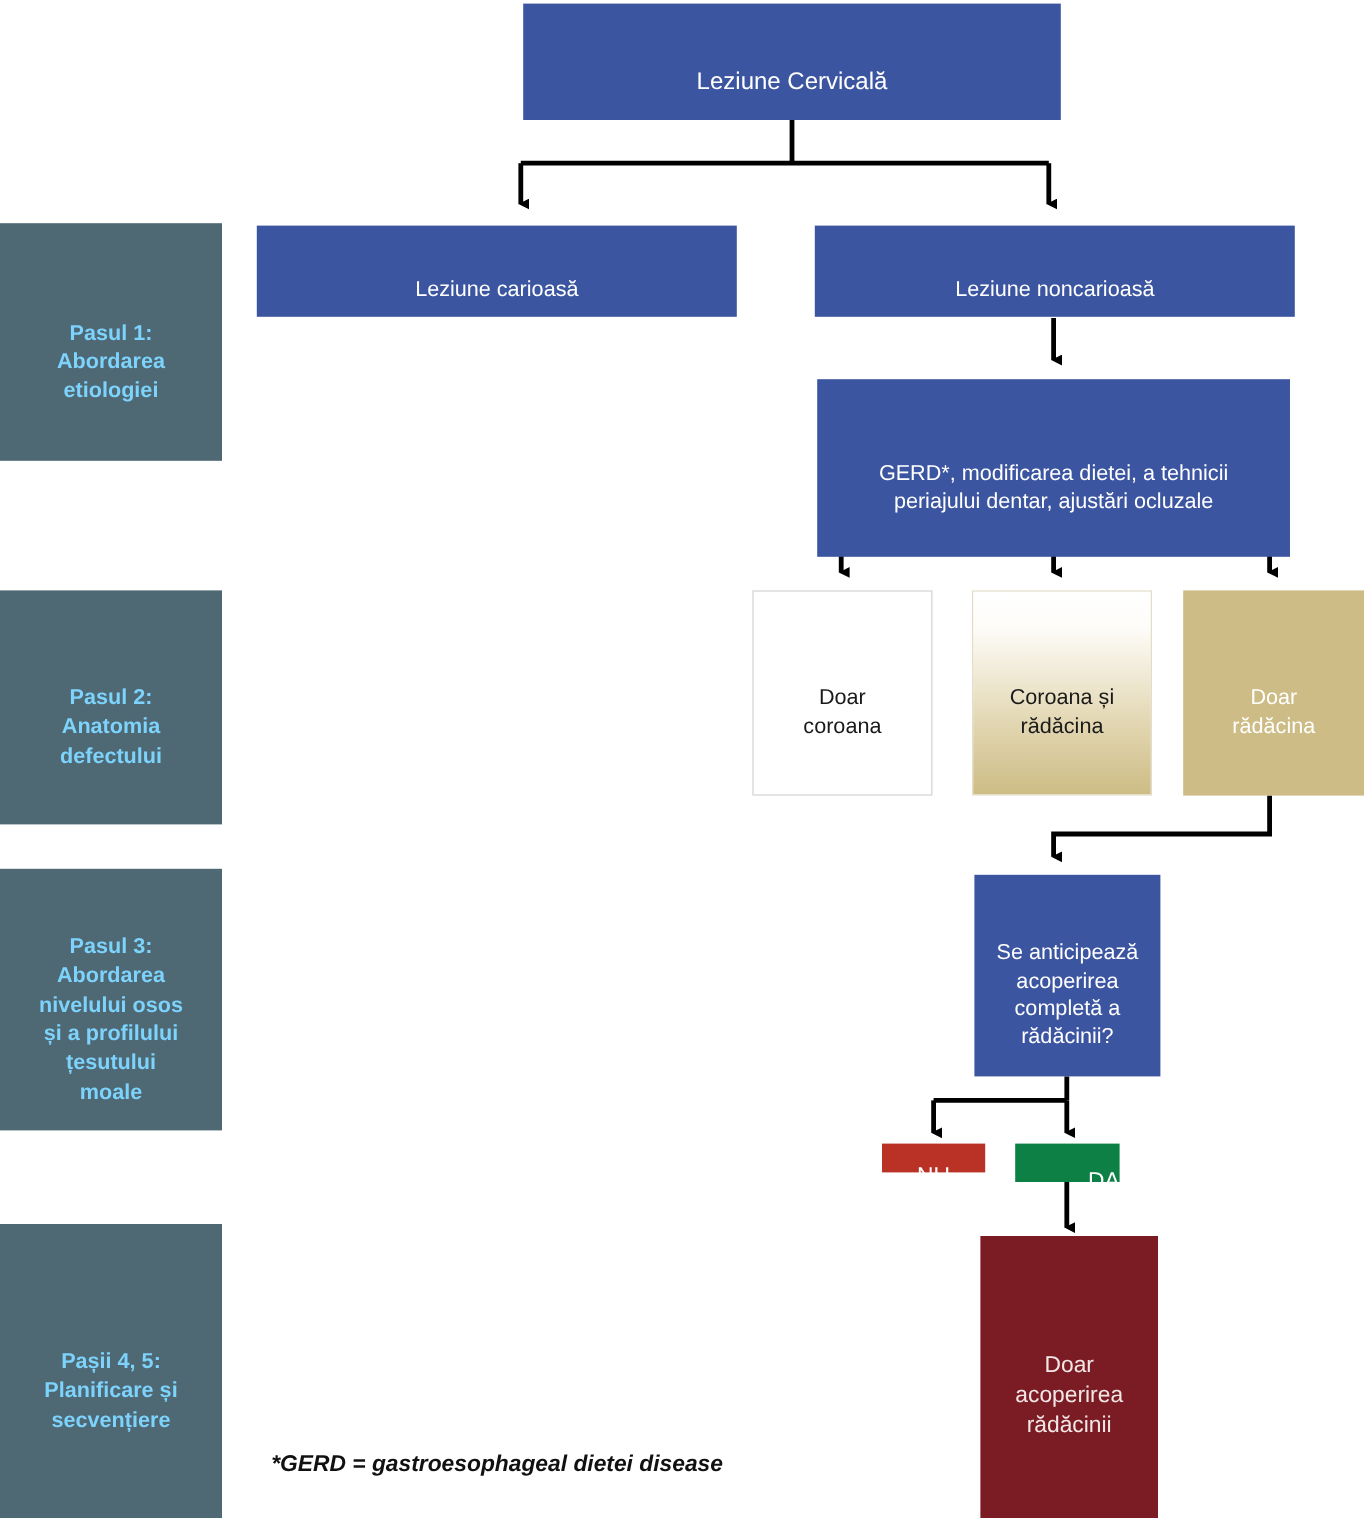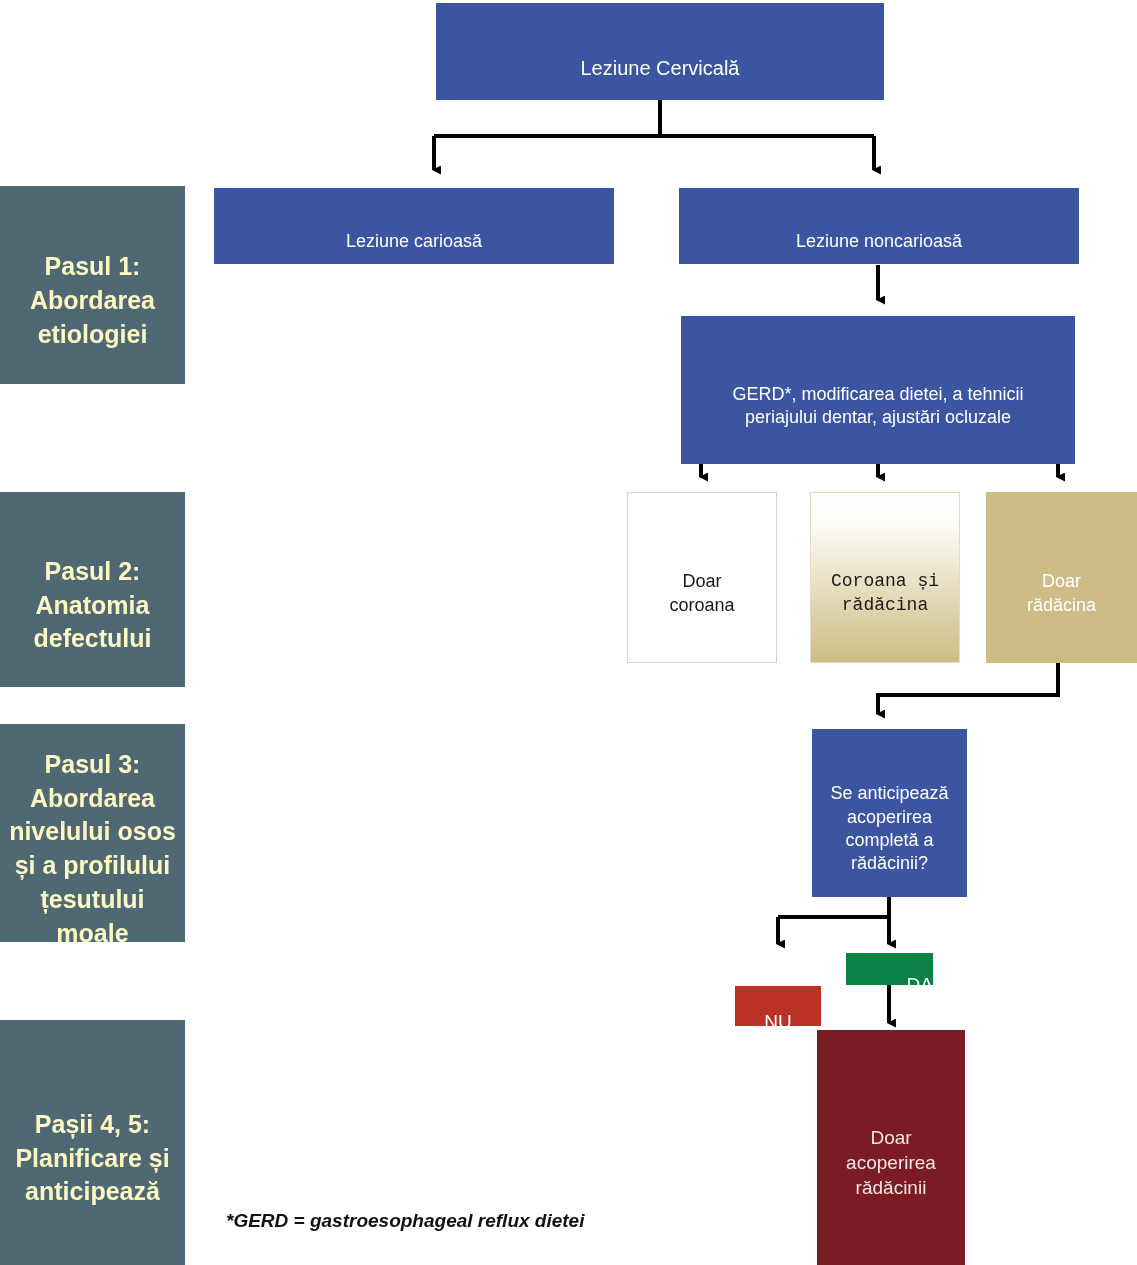--- a/index.html
+++ b/index.html
@@ -21,23 +21,23 @@
     position: absolute;
     box-sizing: border-box;
     display: flex;
     align-items: center;
     justify-content: center;
     text-align: center;
     line-height: 1.3;
   }
   .stage {
     background: #4E6874;
-    color: #fef9c3;
+    color: #7dd3fc;
     font-weight: bold;
-    font-size: 25px;
+    font-size: 18px;
     line-height: 1.35;
   }
   .blue {
     background: #3C55A0;
     color: #ffffff;
     font-size: 20px;
   }
   .blue-sm {
     background: #3C55A0;
     color: #ffffff;
@@ -142,21 +142,21 @@
     <span style="white-space:pre-line;">Pasul 3:
 Abordarea
 nivelului osos
 și a profilului
 țesutului
 moale</span>
   </div>
   <div class="node stage" style="left:0px; top:1020px; width:185px; height:245px;">
     <span style="white-space:pre-line;">Pașii 4, 5:
 Planificare și
-anticipează</span>
+secvențiere</span>
   </div>
 
   <div class="node blue" style="left:436px; top:3px; width:448px; height:97px;">
     <span style="white-space:pre-line;">Leziune Cervicală</span>
   </div>
 
   <div class="node blue-sm" style="left:214px; top:188px; width:400px; height:76px;">
     <span style="white-space:pre-line;">Leziune carioasă</span>
   </div>
   <div class="node blue-sm" style="left:679px; top:188px; width:400px; height:76px;">
@@ -166,43 +166,43 @@
   <div class="node blue-sm" style="left:681px; top:316px; width:394px; height:148px;">
     <span style="white-space:pre-line;">GERD*, modificarea dietei, a tehnicii
 periajului dentar, ajustări ocluzale</span>
   </div>
 
   <div class="node white-box" style="left:627px; top:492px; width:150px; height:171px;">
     <span style="white-space:pre-line;">Doar
 coroana</span>
   </div>
   <div class="node grad-box" style="left:810px; top:492px; width:150px; height:171px;">
-    <span style="white-space:pre-line;font-family:Liberation Mono, monospace;">Coroana și
+    <span style="white-space:pre-line;">Coroana și
 rădăcina</span>
   </div>
   <div class="node tan-box" style="left:986px; top:492px; width:151px; height:171px;">
     <span style="white-space:pre-line;">Doar
 rădăcina</span>
   </div>
 
   <div class="node blue-sm" style="left:812px; top:729px; width:155px; height:168px;">
     <span style="white-space:pre-line;">Se anticipează
 acoperirea
 completă a
 rădăcinii?</span>
   </div>
 
-  <div class="node red-chip" style="left:735px; top:986px; width:86px; height:40px;">
+  <div class="node red-chip" style="left:735px; top:953px; width:86px; height:24px;">
     <span>NU</span>
   </div>
   <div class="node green-chip" style="left:846px; top:953px; width:87px; height:32px;justify-content:flex-end;">
     <span>DA</span>
   </div>
 
   <div class="node darkred" style="left:817px; top:1030px; width:148px; height:235px;">
     <span style="white-space:pre-line;">Doar
 acoperirea
 rădăcinii</span>
   </div>
 
-  <div class="footnote" style="left:226px; top:1210px;">*GERD = gastroesophageal reflux dietei</div>
+  <div class="footnote" style="left:226px; top:1210px;">*GERD = gastroesophageal dietei disease</div>
 
 </div>
 
 </body></html>

